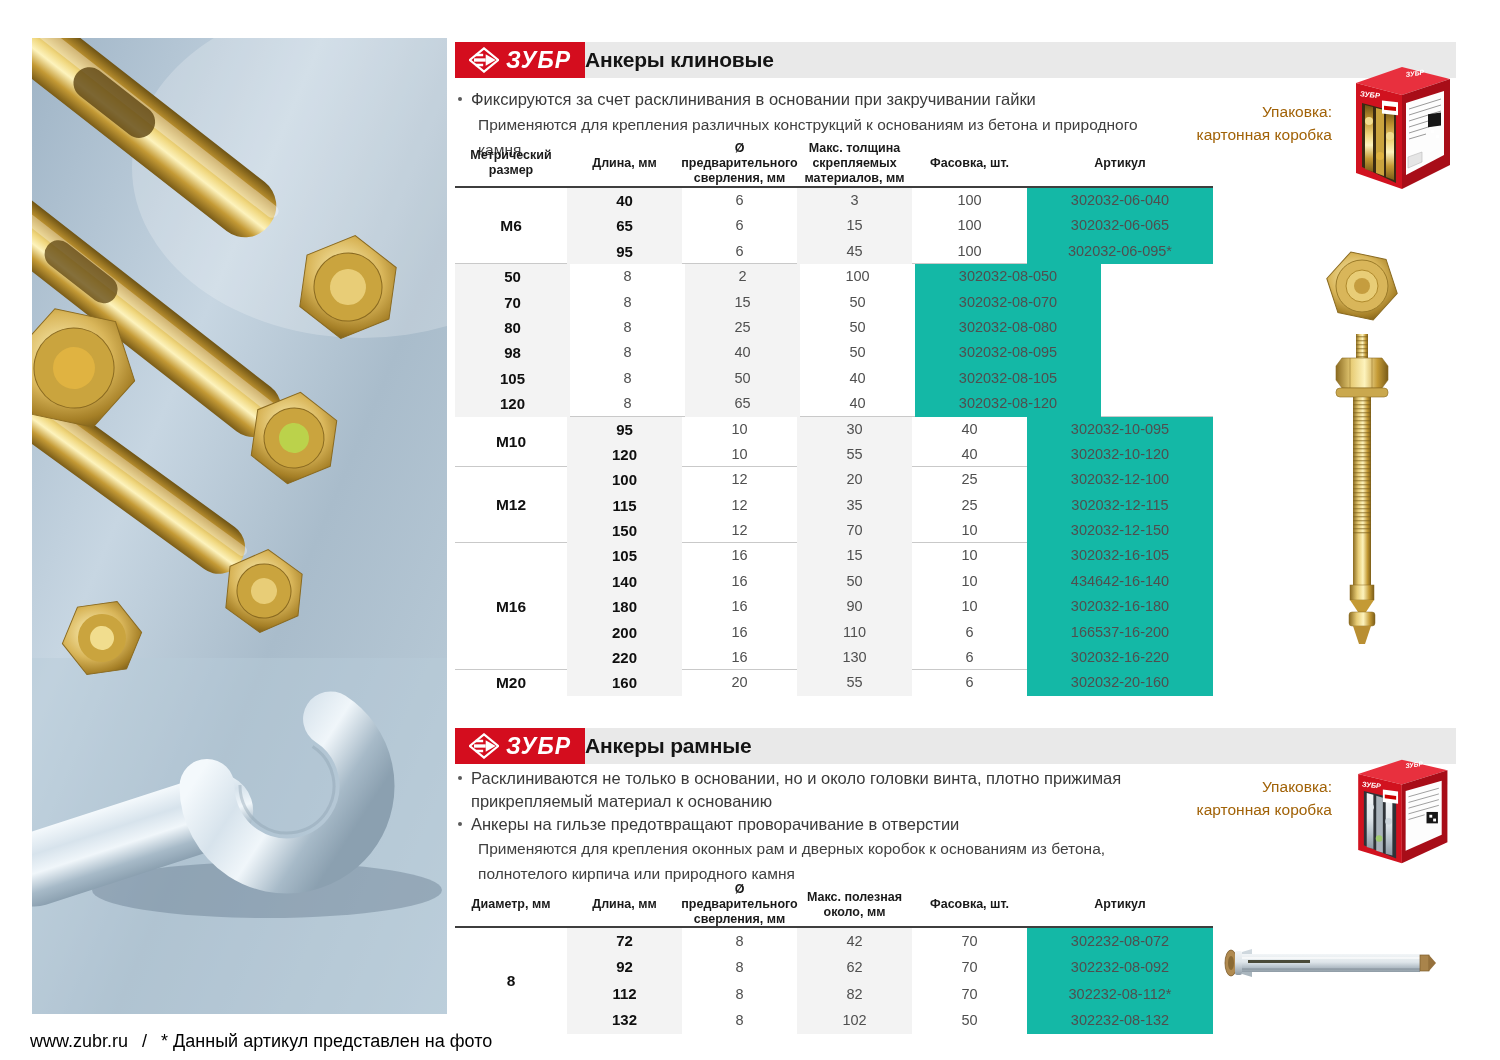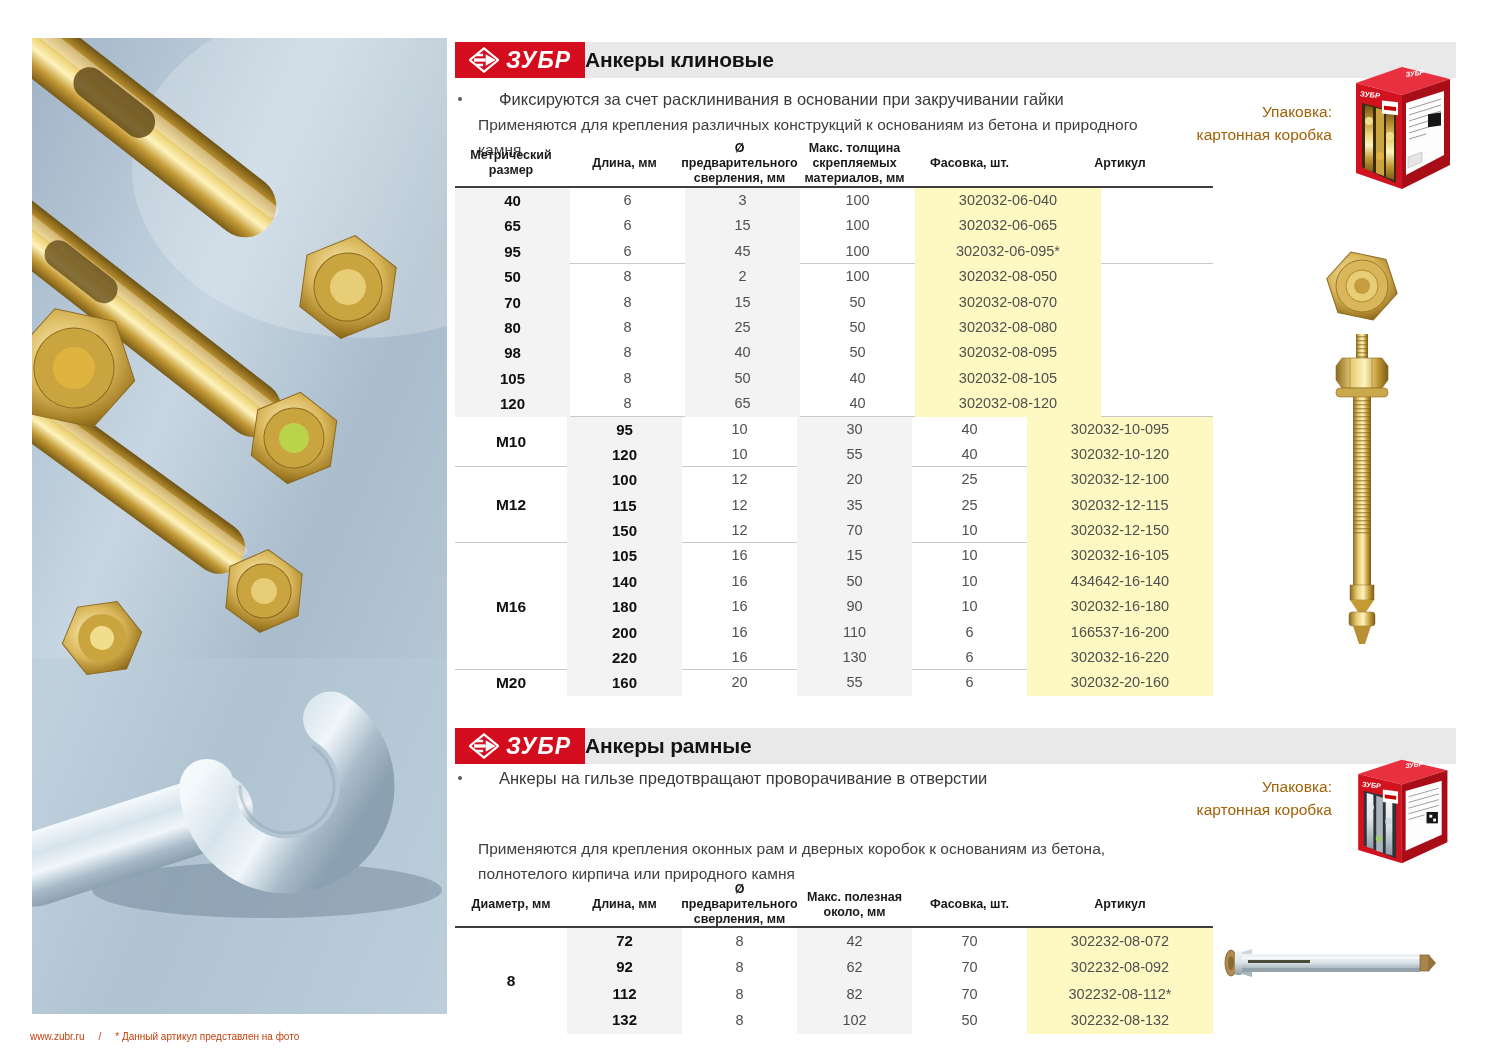--- a/index.html
+++ b/index.html
@@ -15,49 +15,49 @@
   
   .bar { position:absolute; left:455px; width:1001px; height:36px; background:#e9e9e9; display:flex; align-items:stretch; }
   .logo-box { width:130px; background:#d40d1e; display:flex; align-items:center; justify-content:center; gap:7px; flex:none; }
   .logo-text { color:#fff; font-weight:bold; font-style:italic; font-size:23px; letter-spacing:1px; line-height:1; }
   .bar h2 { font-size:21px; font-weight:bold; color:#141414; align-self:center; letter-spacing:-0.2px; }
 
   
   .bullets { position:absolute; left:458px; }
   .b-item { display:flex; align-items:flex-start; margin-bottom:1px; }
   .dot { width:4px; height:4px; border-radius:50%; background:#5a5a5a; margin:9px 9px 0 0; flex:none; }
-  .b-item p { font-size:16.5px; line-height:22.5px; color:#3a3a3a;margin-left:28px; }
+  .b-item p { font-size:16.5px; line-height:22.5px; color:#3a3a3a; }
   .desc { position:absolute; left:478px; font-size:15.5px; line-height:25px; color:#404040; }
 
   
   .pack { position:absolute; width:205px; text-align:right; font-size:15.5px; line-height:23px; color:#a16207; }
 
   
   .spec-table { position:absolute; left:455px; width:758px; }
   .thead { display:grid; grid-template-columns:112px 115px 115px 115px 115px 186px; border-bottom:2px solid #3e3e3e; }
   .t1 .thead { height:48px; } .t2 .thead { height:46px; }
   .th { display:flex; align-items:center; justify-content:center; text-align:center;
         font-size:12.5px; font-weight:bold; color:#191919; line-height:1.2; padding:0 6px; }
   .group { display:grid; grid-template-columns:112px 1fr; }
   .group + .group { box-shadow:0 -1px 0 #c9c9c9; }
   .size-cell { display:flex; align-items:center; justify-content:center;
                font-weight:bold; font-size:15.5px; color:#101010; }
   .row { display:grid; grid-template-columns:115px 115px 115px 115px 186px; }
   .t1 .row { height:25.4px; line-height:25.4px; } .t2 .row { height:26.4px; line-height:26.4px; }
   .cell { text-align:center; font-size:14.5px; color:#4f4f4f; }
   .cell.c0 { background:#f3f3f3; font-weight:bold; color:#0f0f0f; font-size:15px; }
   .cell.c2 { background:#f3f3f3; }
-  .cell.c4 { background:#fef9c3; font-size:14.5px; }
+  .cell.c4 { background:#14b8a6; font-size:14.5px; }
 
   
   .art { position:absolute; }
   .art svg { display:block; width:100%; height:100%; }
 
   
-  .footer { position:absolute; left:30px; top:1031px; font-size:10px; color:#c2410c; }
+  .footer { position:absolute; left:30px; top:1031px; font-size:18px; color:#000000; }
   .footer span { margin-right:14px; }
 </style>
 </head>
 <body>
 
 <svg width="0" height="0" style="position:absolute" aria-hidden="true">
   <defs>
     <linearGradient id="pbg" x1="0" y1="0" x2="1" y2="1">
       <stop offset="0" stop-color="#9fb4c6"></stop>
         <stop offset=".35" stop-color="#c7d6e2"></stop>
@@ -252,20 +252,21 @@
     <div class="thead">
       <div class="th">Метрический размер</div>
       <div class="th">Длина, мм</div>
       <div class="th">Ø предварительного сверления, мм</div>
       <div class="th">Макс. толщина скрепляемых материалов, мм</div>
       <div class="th">Фасовка, шт.</div>
       <div class="th">Артикул</div>
     </div>
     <div class="tbody">
         <div class="group">
+          <div class="size-cell">М6</div>
           <div class="rows">
             <div class="row">
               <div class="cell c0">40</div>
               <div class="cell c1">6</div>
               <div class="cell c2">3</div>
               <div class="cell c3">100</div>
               <div class="cell c4">302032-06-040</div>
             </div>
             <div class="row">
               <div class="cell c0">65</div>
@@ -437,20 +438,24 @@
         <rect x="6" y="13" width="14" height="4" fill="#fff"></rect>
         <polygon points="20,8 32,15 20,22" fill="#fff"></polygon>
         <rect x="8" y="19.5" width="9" height="3" fill="#fff"></rect>
       </svg>
       <span class="logo-text">ЗУБР</span>
     </div>
     <h2>Анкеры рамные</h2>
   </header>
 
   <div class="bullets" style="top:767px; width:706px">
+    <div class="b-item">
+      <span class="dot"></span>
+      <p>Расклиниваются не только в основании, но и около головки винта, плотно прижимая прикрепляемый материал к основанию</p>
+    </div>
     <div class="b-item">
       <span class="dot"></span>
       <p>Анкеры на гильзе предотвращают проворачивание в отверстии</p>
     </div>
   </div>
   <p class="desc" style="top:836px; width:712px">Применяются для крепления оконных рам и дверных коробок к основаниям из бетона, полнотелого кирпича или природного камня</p>
 
   <div class="pack" style="left:1127px; top:775px">
     <div>Упаковка:</div>
     <div>картонная коробка</div>

